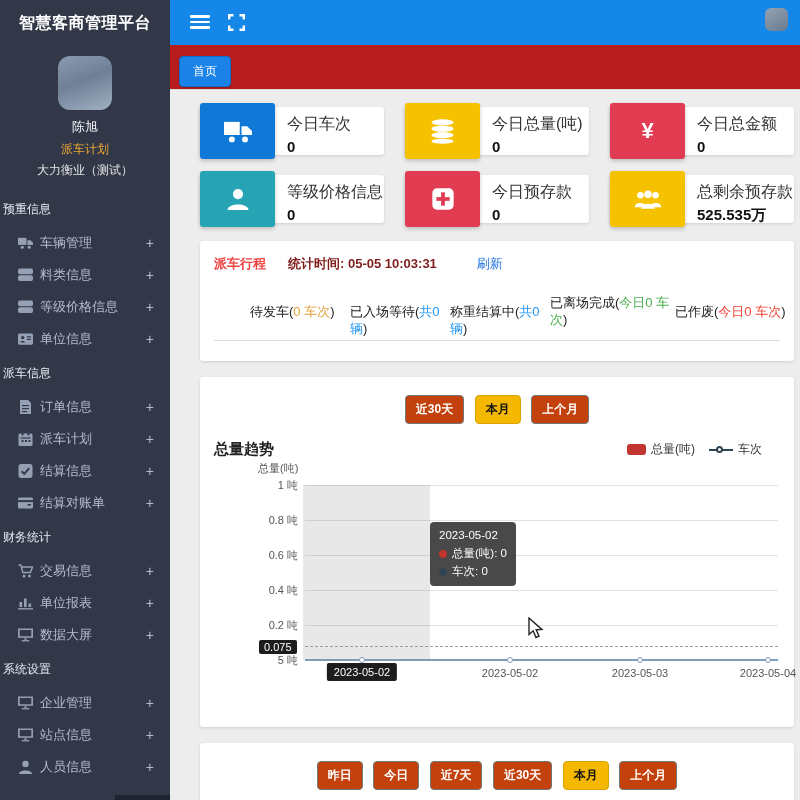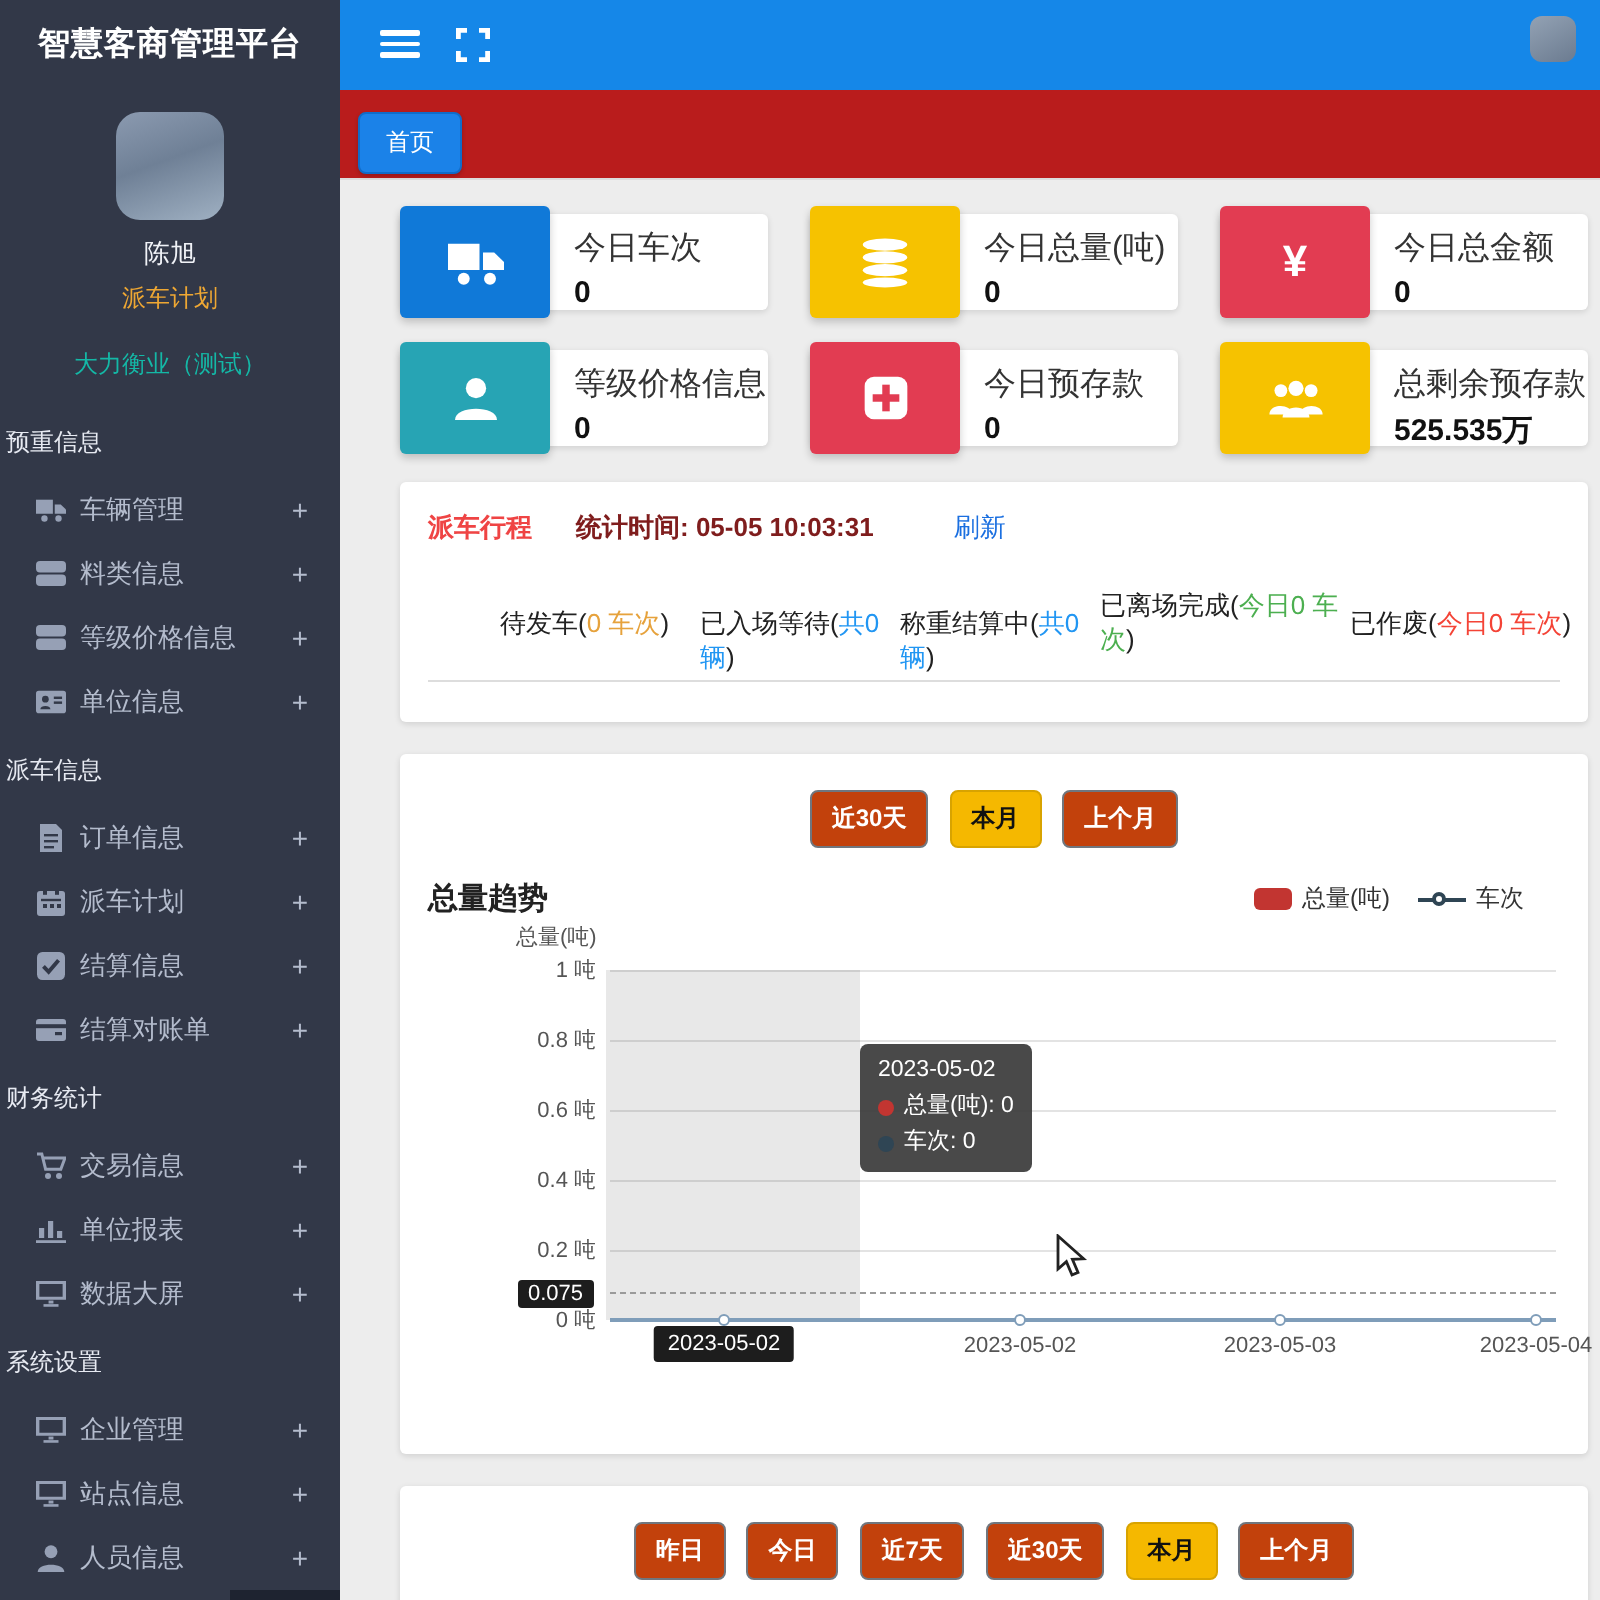--- a/index.html
+++ b/index.html
@@ -6,21 +6,21 @@
   html,body { width:800px; height:800px; overflow:hidden; }
   body { font-family:"Liberation Sans","DejaVu Sans",sans-serif; background:#ededed; position:relative; }
 
   
   .sidebar { position:absolute; left:0; top:0; width:170px; height:800px; background:#323848; color:#c3c9d8; }
   .app-title { height:46px; line-height:46px; text-align:center; color:#fff; font-weight:bold; font-size:16px; letter-spacing:.5px; }
   .profile { text-align:center; padding-top:10px; }
   .avatar { width:54px; height:54px; border-radius:12px; margin:0 auto; background:linear-gradient(160deg,#8b9ab0 0%,#6f8096 45%,#9fb0c2 100%); }
   .p-name { color:#f0f2f7; font-size:13px; margin-top:8px; }
   .p-role { color:#eea733; font-size:12px; margin-top:5px; }
-  .p-org  { color:#14b8a6; font-size:12px; margin-top:16px; }
+  .p-org  { color:#e5e5e5; font-size:12px; margin-top:4px; }
   .menu { margin-top:12px; }
   .s-head { font-size:12px; font-weight:normal; color:#e7eaf2; padding:10px 8px 9px 3px; }
   .s-item { display:flex; align-items:center; height:32px; padding:0 16px 0 18px; cursor:pointer; font-size:13px; color:#b4bccd; }
   .s-ico { width:22px; display:inline-flex; }
   .s-ico svg { width:15px; height:14px; fill:#96a0b5; }
   .s-lbl { flex:1; }
   .s-plus { color:#b4bccd; font-size:14px; }
   .h-scroll { position:absolute; bottom:0; left:115px; width:55px; height:5px; background:#1e2330; }
 
   
@@ -417,21 +417,21 @@
         </span>
       </div>
     </div>
     <div class="chart-region">
       <div class="ylab">总量(吨)</div>
       <div class="ytick" style="top:20px">1 吨</div>
       <div class="ytick" style="top:55px">0.8 吨</div>
       <div class="ytick" style="top:90px">0.6 吨</div>
       <div class="ytick" style="top:125px">0.4 吨</div>
       <div class="ytick" style="top:160px">0.2 吨</div>
-      <div class="ytick" style="top:195px">0 吨</div>
+      <div class="ytick" style="top:195px">5 吨</div>
       <div class="plot">
         <div class="gline" style="top:0"></div>
         <div class="gline" style="top:35px"></div>
         <div class="gline" style="top:70px"></div>
         <div class="gline" style="top:105px"></div>
         <div class="gline" style="top:140px"></div>
         <div class="gline axis" style="top:175px"></div>
         <div class="band"></div>
         <div class="dline"></div>
         <div class="dlabel">0.075</div>

